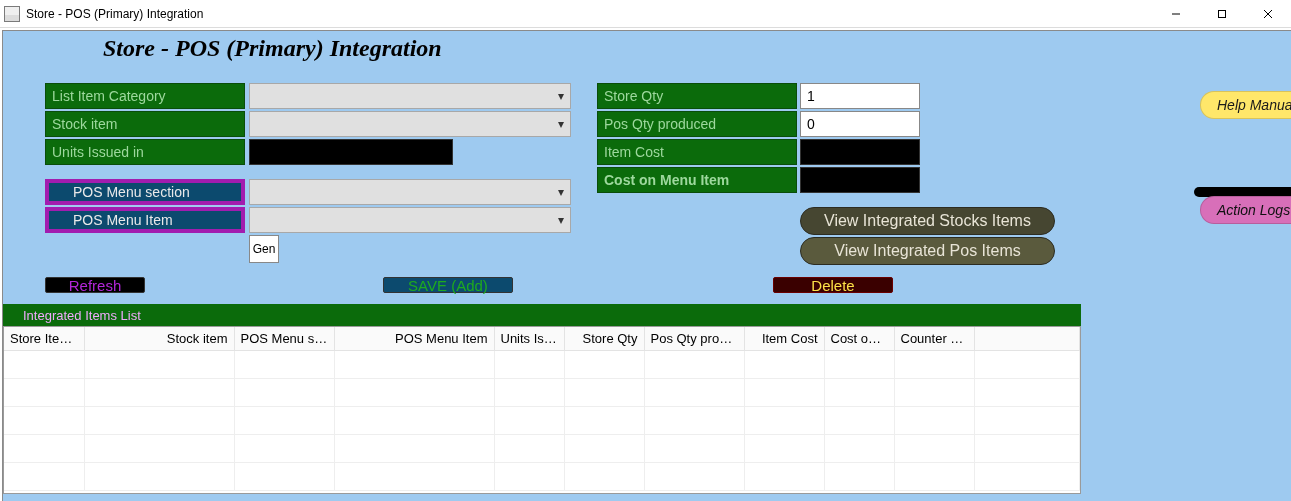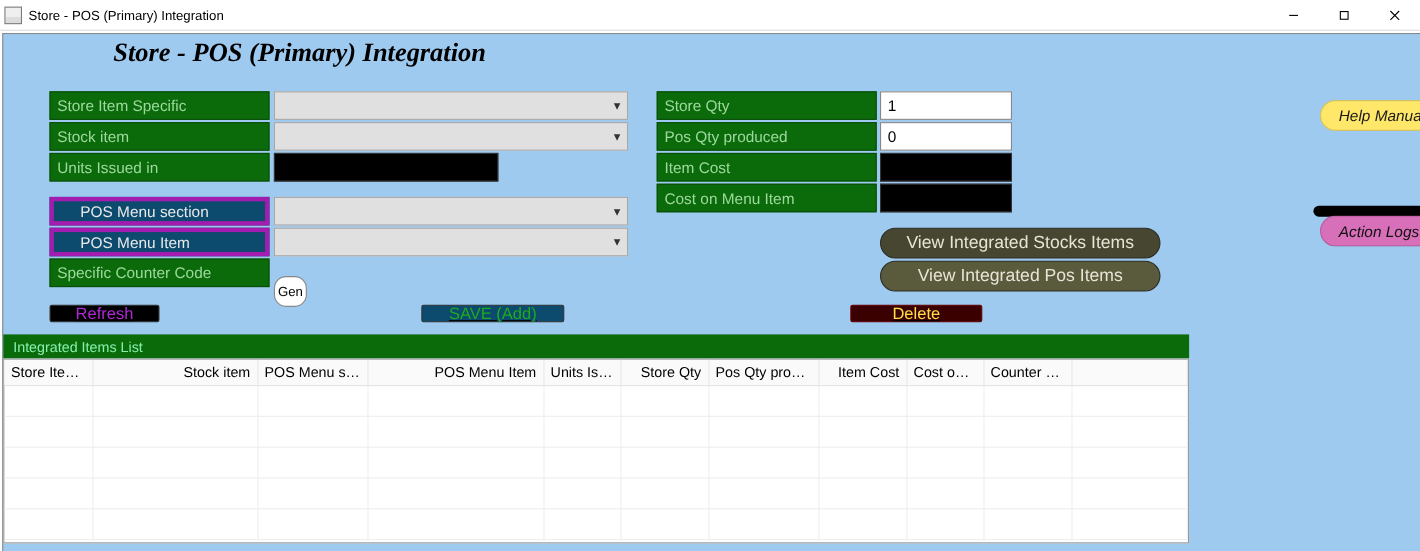--- a/index.html
+++ b/index.html
@@ -100,21 +100,20 @@
   }
 
   .btn {
     position:absolute;
     height:16px;
     border:1px solid #333;
     display:flex; align-items:center; justify-content:center;
     font-size:15px;
     cursor:default;
     border-radius:2px;
-    text-decoration:underline;
   }
   .btn-refresh   { background:#000; }
   .btn-refresh span { color:#b226d9; font-weight:400; }
   .btn-save   { background:#0c4a6e; }
   .btn-save span { color:#1eab1e; }
   .btn-delete   { background:#3a0000; border-color:#6a0000; }
   .btn-delete span { color:#fde047; }
 
   .btn-view {
     position:absolute;
@@ -143,24 +142,24 @@
   .bubble-help { background:#ffe76a; top:60px; width:94px; }
   .bubble-logs { background:#d86fb9; color:#101010; top:165px; width:94px; }
   .bubble-strip {
     position:absolute; right:-2px; top:156px; height:10px; width:100px;
     background:#000; border-radius:6px 0 0 6px;
   }
 
   .list-header {
     position:absolute;
     background:#0b6b0b;
-    color:#86efac;
+    color:#f0abfc;
     height:22px;
     display:flex;align-items:center;
-    padding:0 9px;
+    padding:0 20px;
     font-size:13px;
   }
   .grid {
     position:absolute;
     background:#fff;
     border:1px solid #9a9a9a;
   }
   table.data {
     width:100%;
     border-collapse:collapse;
@@ -209,21 +208,21 @@
           <line x1="9" y1="1" x2="1" y2="9" stroke="#000" stroke-width="1"></line>
         </svg>
     </div>
   </div>
 </div>
 
 <div class="client">
 
   <div class="page-title">Store - POS (Primary) Integration</div>
 
-  <div class="lbl" style="top:52px;  left:42px; width:200px;">Store Item Specific</div>
+  <div class="lbl" style="top:52px;  left:42px; width:200px;">List Item Category</div>
   <div class="combo" style="top:52px;  left:246px; width:322px;">
     <span></span>
     <span class="chev">▾</span>
   </div>
 
   <div class="lbl" style="top:80px;  left:42px; width:200px;">Stock item</div>
   <div class="combo" style="top:80px;  left:246px; width:322px;">
     <span></span>
     <span class="chev">▾</span>
   </div>
@@ -236,33 +235,32 @@
     <span></span>
     <span class="chev">▾</span>
   </div>
 
   <div class="lbl-dark" style="top:176px; left:42px; width:200px;">POS Menu Item</div>
   <div class="combo" style="top:176px; left:246px; width:322px;">
     <span></span>
     <span class="chev">▾</span>
   </div>
 
-  <div class="lbl" style="top:204px; left:42px; width:200px;">Specific Counter Code</div>
-  <div class="counter-box" style="top:220px; left:246px;border-radius:11px;">Gen</div>
+  <div class="counter-box" style="top:204px; left:246px;">Gen</div>
 
   <div class="lbl" style="top:52px;  left:594px; width:200px;">Store Qty</div>
   <div class="txt" style="top:52px;  left:797px; width:120px;">1</div>
 
   <div class="lbl" style="top:80px;  left:594px; width:200px;">Pos Qty produced</div>
   <div class="txt" style="top:80px;  left:797px; width:120px;">0</div>
 
   <div class="lbl" style="top:108px; left:594px; width:200px;">Item Cost</div>
   <div class="val-dark" style="top:108px; left:797px; width:120px;"></div>
 
-  <div class="lbl" style="top:136px; left:594px; width:200px;">Cost on Menu Item</div>
+  <div class="lbl" style="top:136px; left:594px; width:200px;font-weight:bold;">Cost on Menu Item</div>
   <div class="val-dark" style="top:136px; left:797px; width:120px;"></div>
 
   <div class="btn-view top" style="top:176px; left:797px; width:255px;">
     <span>View Integrated Stocks Items</span>
   </div>
   <div class="btn-view bot" style="top:206px; left:797px; width:255px;">
     <span>View Integrated Pos Items</span>
   </div>
 
   <div class="btn btn-refresh" style="top:246px; left:42px; width:100px;">

